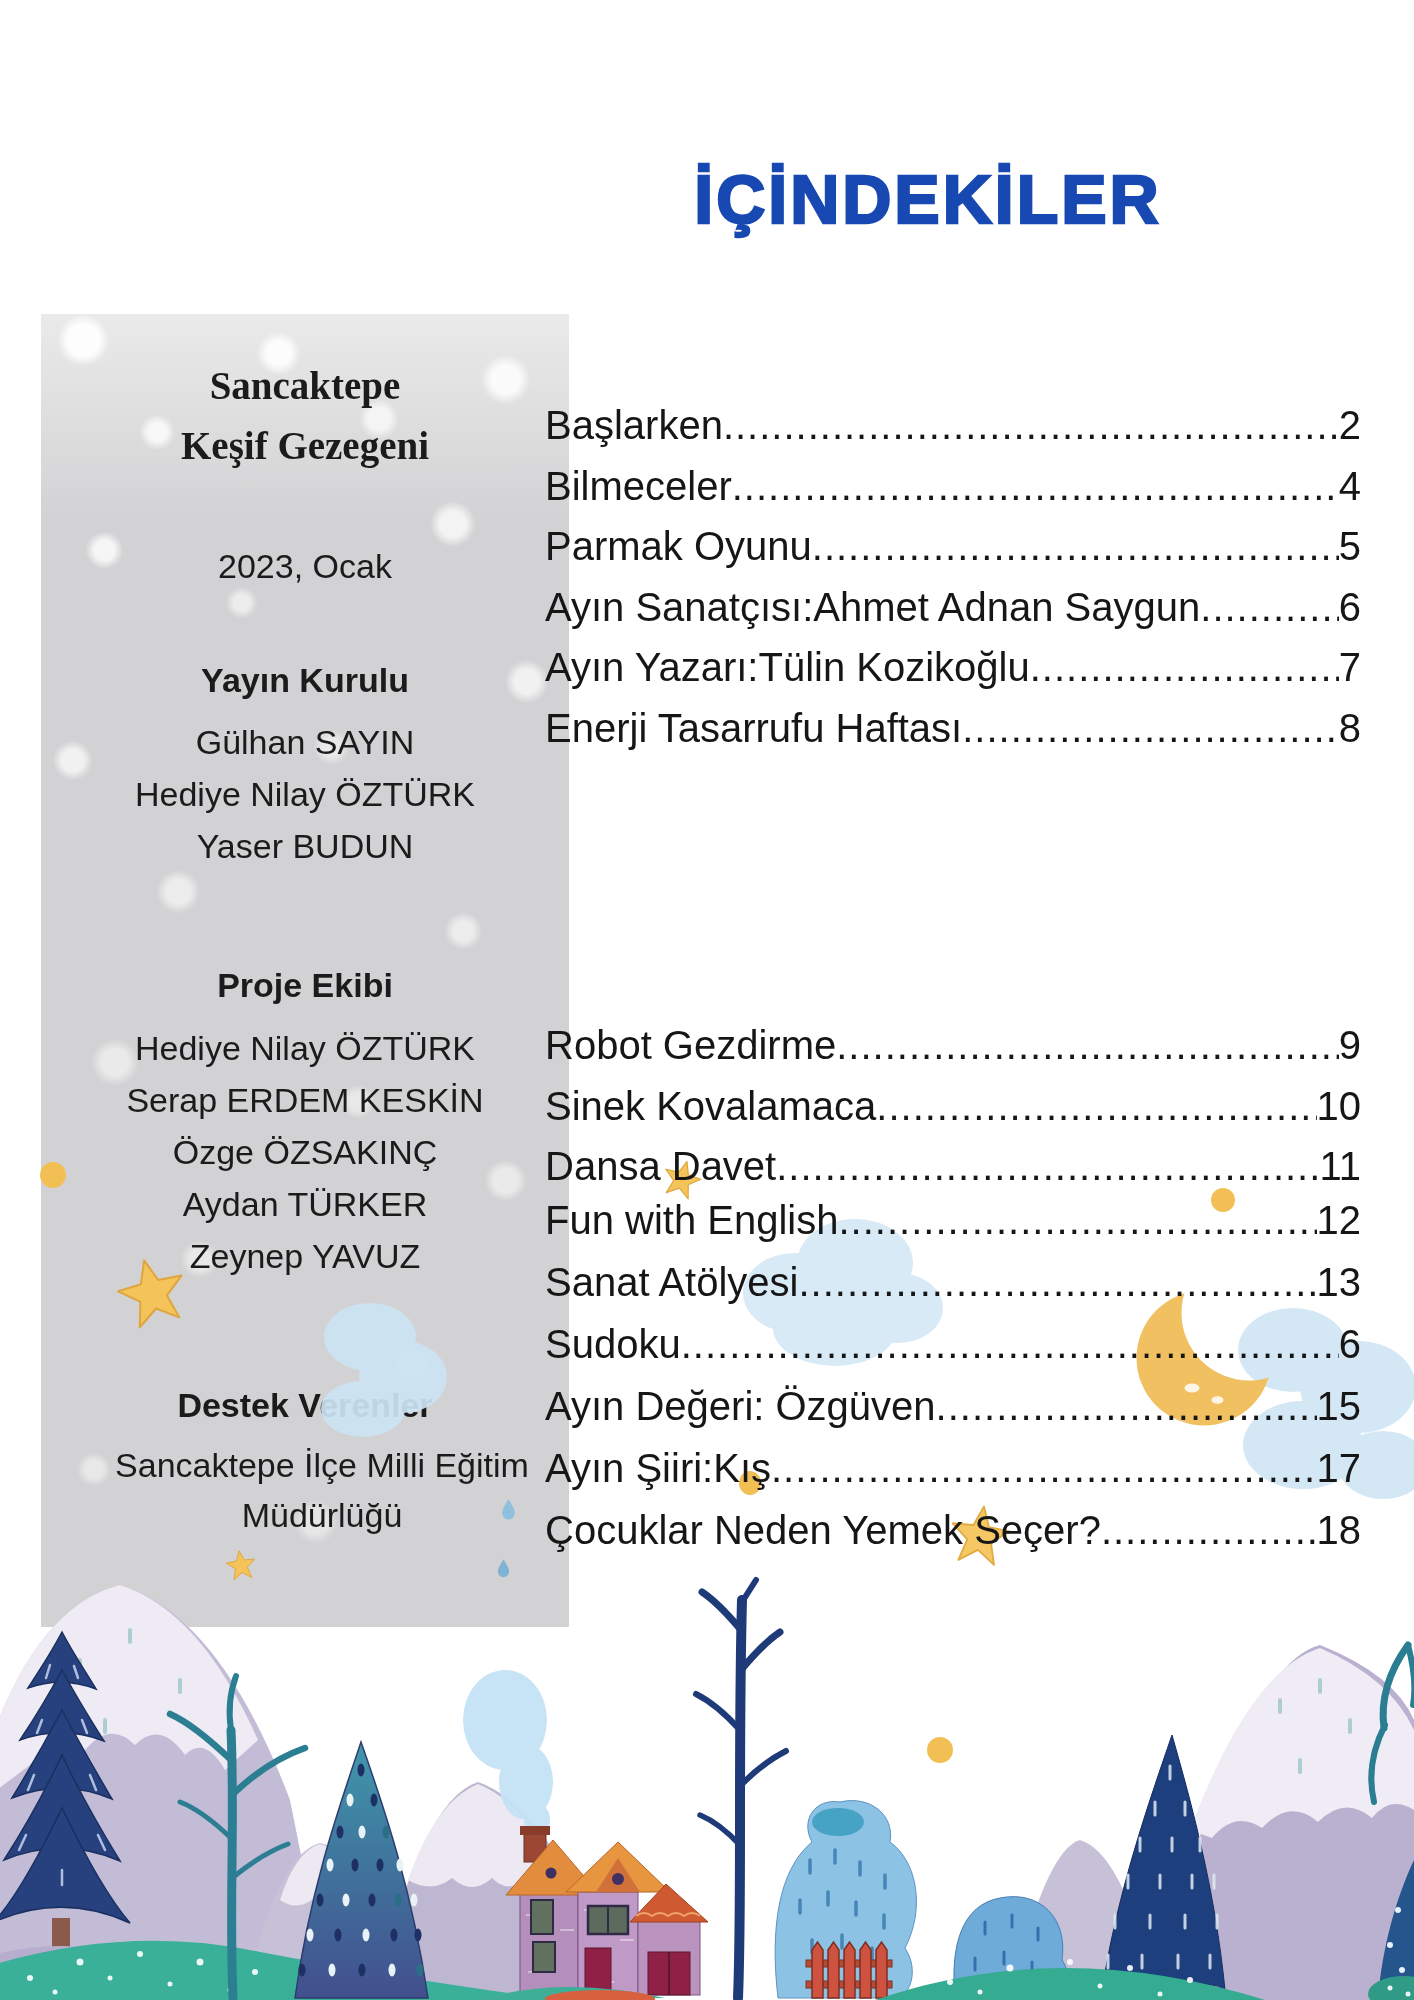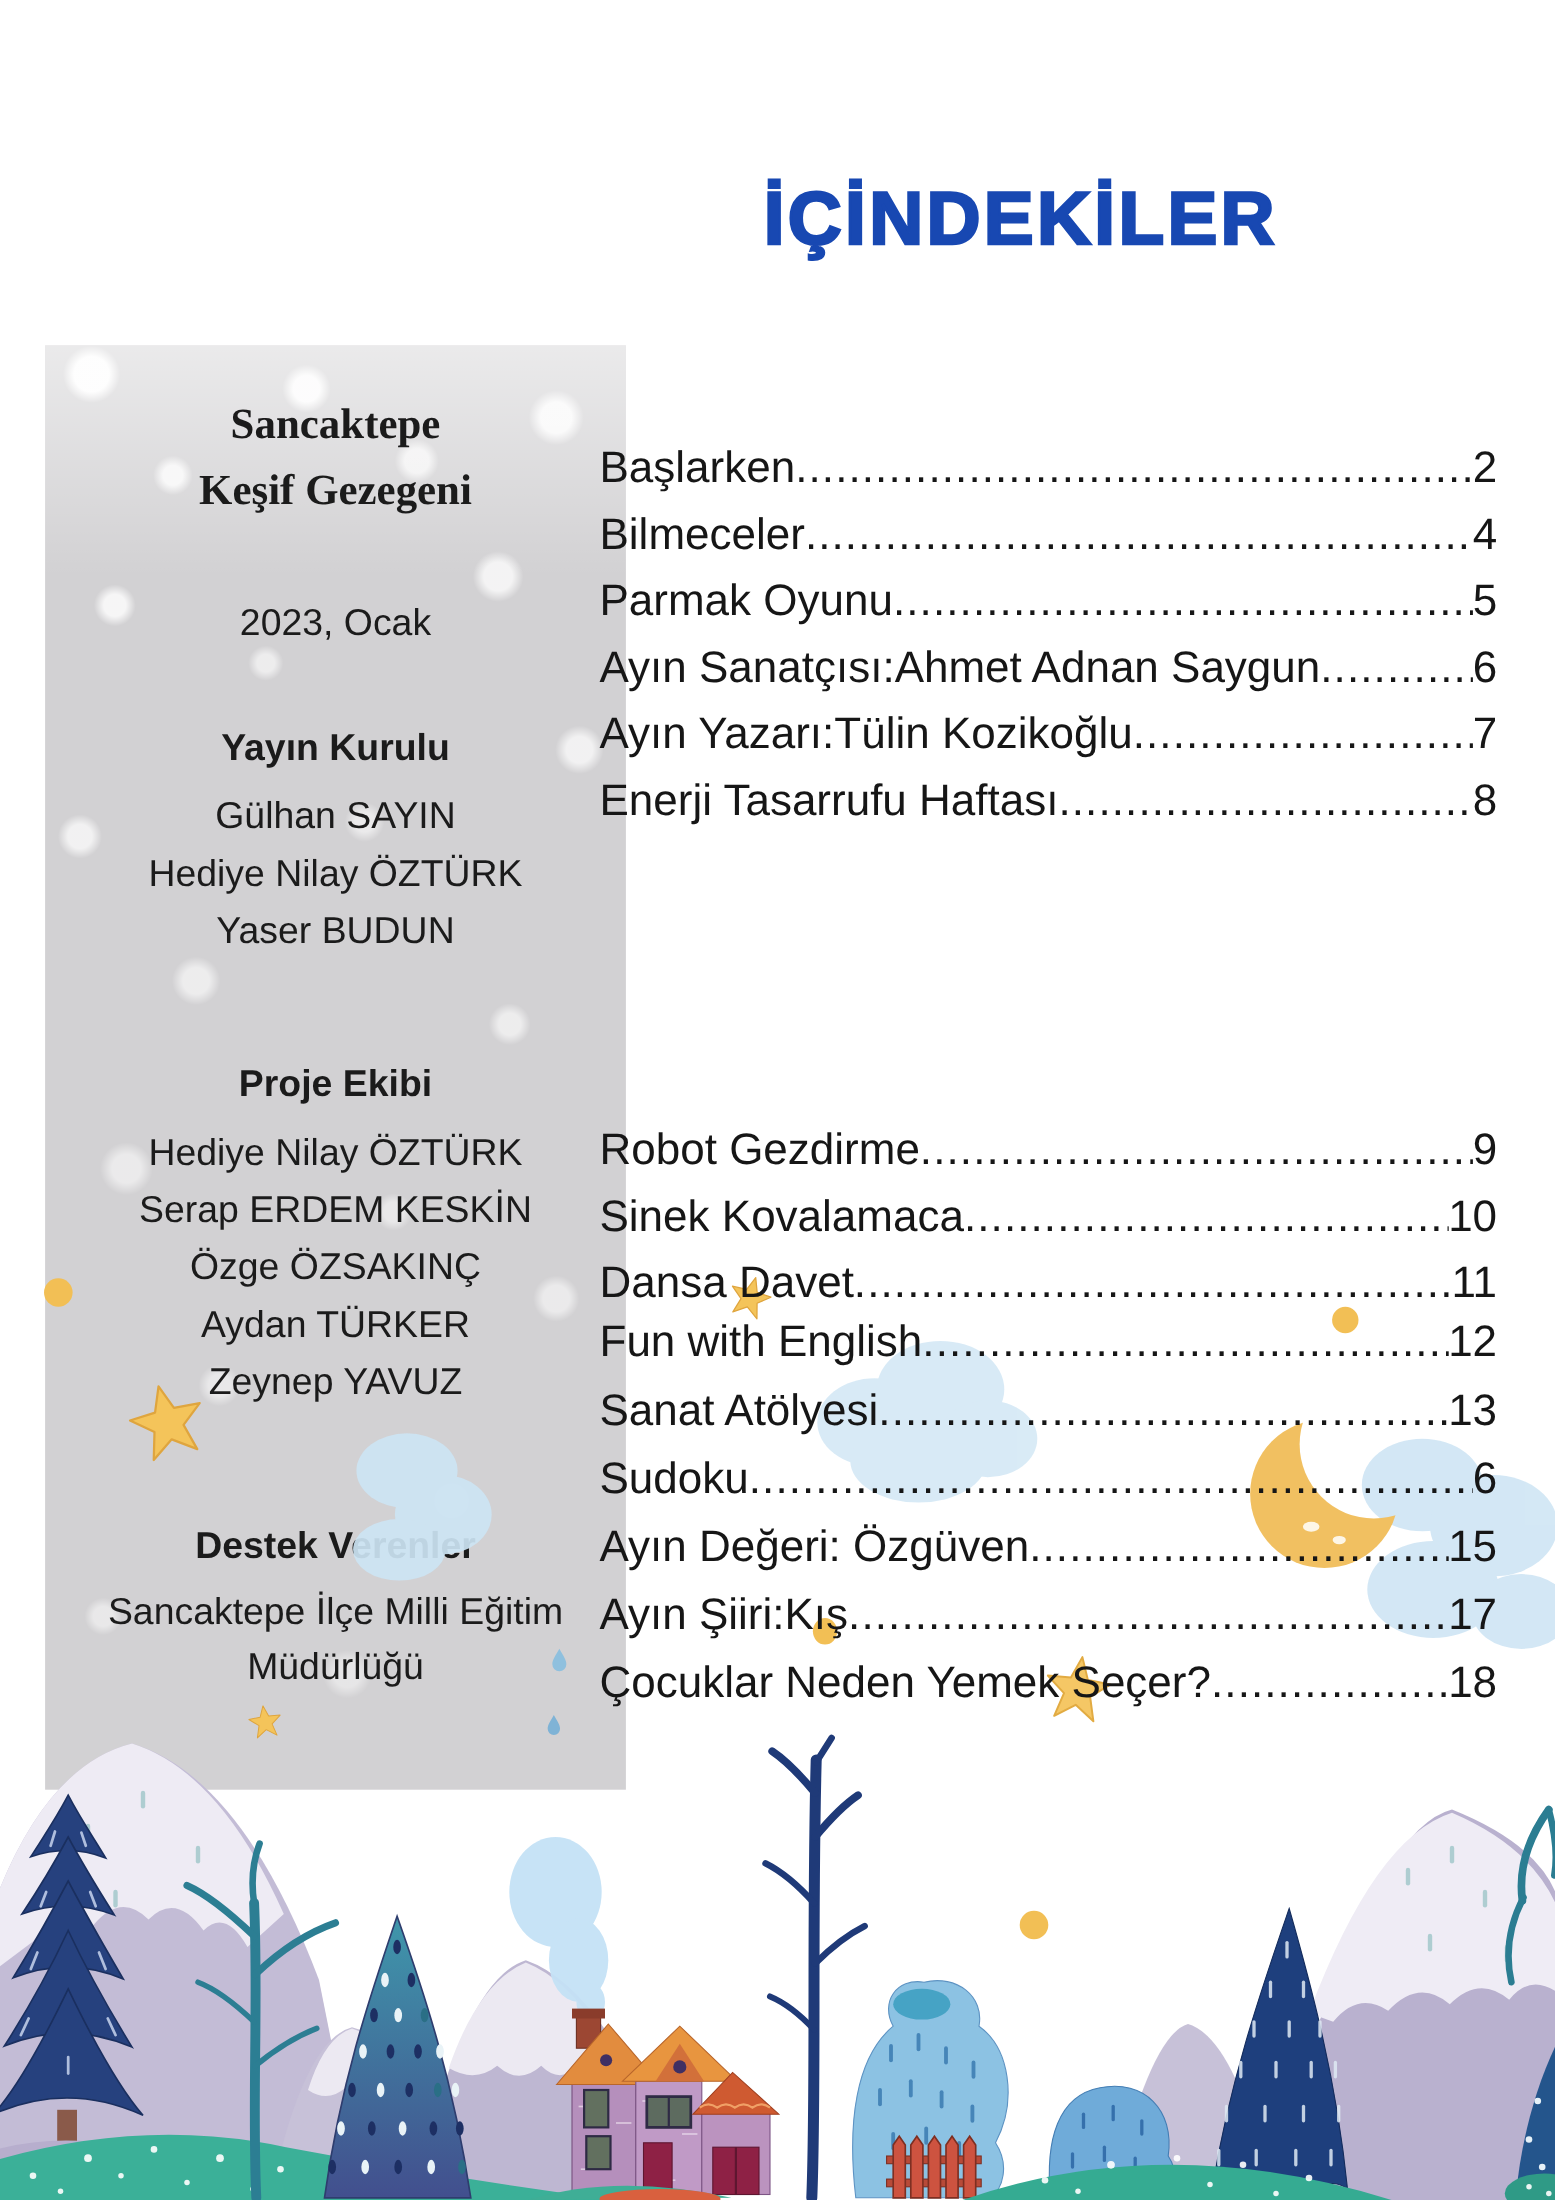--- a/index.html
+++ b/index.html
@@ -36,21 +36,21 @@
       radial-gradient(circle at 70% 80%,rgba(255,255,255,.45) 0 11px, rgba(255,255,255,0) 20px),
       radial-gradient(circle at 10% 88%,rgba(255,255,255,.5) 0 9px,  rgba(255,255,255,0) 17px),
       radial-gradient(circle at 52% 92%,rgba(255,255,255,.45) 0 12px, rgba(255,255,255,0) 22px);}
   .mag-title{position:absolute;left:0;top:42px;width:100%;
     font-family:"Liberation Serif", serif;font-weight:bold;font-size:39px;line-height:60px;}
   .issue-date{position:absolute;left:0;top:233px;width:100%;font-size:34px;}
   .sb-heading{position:absolute;left:0;width:100%;font-size:34px;font-weight:bold;}
   .sb-list{position:absolute;left:0;width:100%;font-size:34px;line-height:52px;}
   .h-board{top:347px;} .l-board{top:402px;}
   .h-team{top:652px;}  .l-team{top:708px;}
-  .h-sup{top:1072px;}  .l-sup{top:1126px;line-height:50px;}
+  .h-sup{top:1072px;}  .l-sup{top:1126px;line-height:50px;padding-left:17px;}
 
   
   .toc-block{position:absolute;left:545px;width:816px;z-index:3;}
   .toc-row{display:flex;align-items:baseline;height:60.5px;font-size:40px;white-space:nowrap;}
   .toc-row .lbl{flex:0 0 auto;}
   .toc-row .leader{flex:1 1 0;overflow:hidden;letter-spacing:1px;}
   .toc-row .pg{flex:0 0 auto;}
   #toc-main{top:373px;margin-top:30px;}
   #toc-games{top:1001px;margin-top:22px;}
   #toc-rest{top:1198px;}

